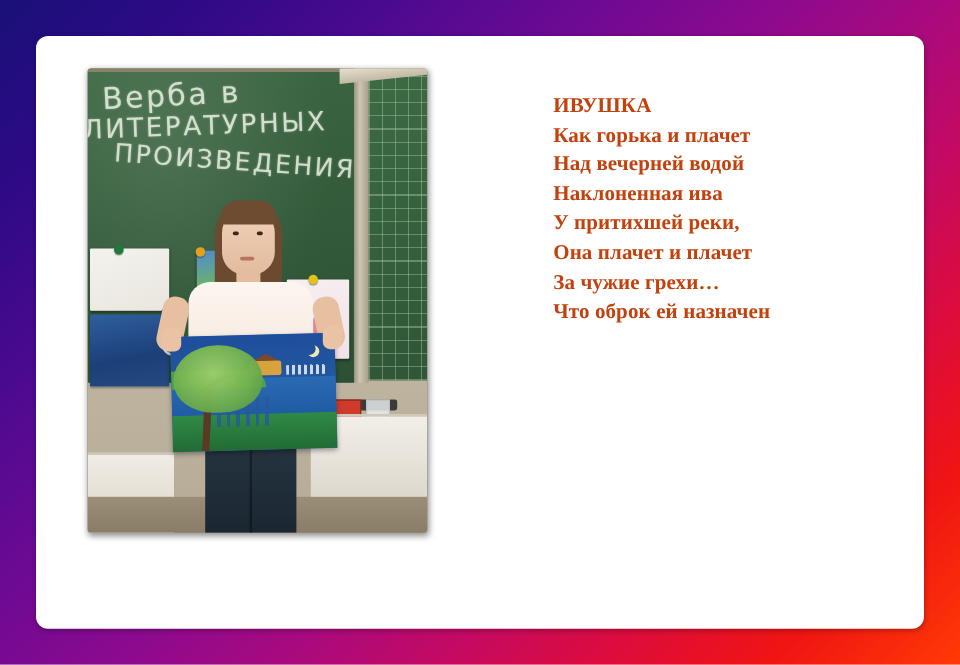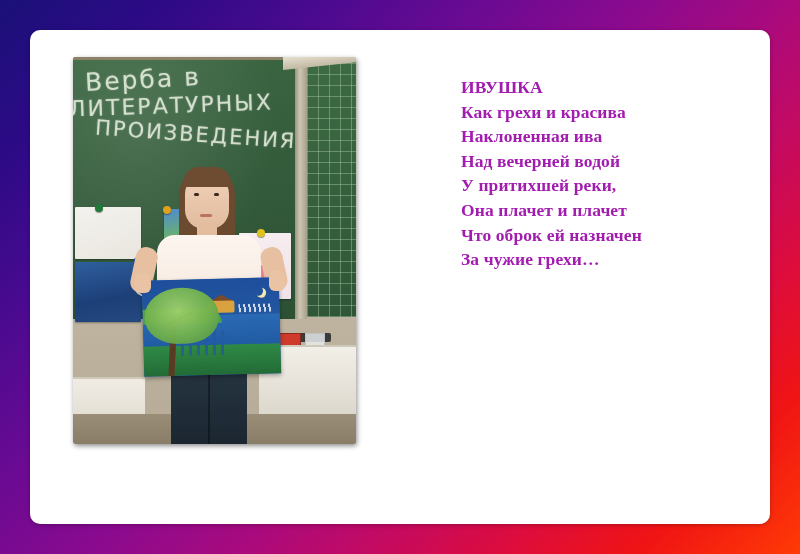--- a/index.html
+++ b/index.html
@@ -300,21 +300,21 @@
     position: absolute; left: 232px; top: 276px; width: 18px; height: 13px;
     background: rgba(230,235,235,0.85); border: 1px solid #bcc3c3;
   }
 
   
   .poem {
     position: absolute;
     left: 431px;
     top: 45px;
     width: 290px;
-    color: #a21caf;
+    color: #c2410c;
     font-family: "Liberation Serif", serif;
     font-weight: bold;
     font-size: 17.5px;
     line-height: 24.6px;
     letter-spacing: 0.1px;
   }
   .poem-line { white-space: nowrap; }
 </style>
 </head>
 <body>
@@ -393,23 +393,23 @@
         </div>
 
         <div class="hand-l"></div>
         <div class="hand-r"></div>
 
       </div>
     </div>
 
     <div class="poem">
       <div class="poem-line">ИВУШКА</div>
-      <div class="poem-line">Как грехи и красива</div>
+      <div class="poem-line">Как горька и плачет</div>
+      <div class="poem-line">Над вечерней водой</div>
       <div class="poem-line">Наклоненная ива</div>
-      <div class="poem-line">Над вечерней водой</div>
       <div class="poem-line">У притихшей реки,</div>
       <div class="poem-line">Она плачет и плачет</div>
+      <div class="poem-line">За чужие грехи…</div>
       <div class="poem-line">Что оброк ей назначен</div>
-      <div class="poem-line">За чужие грехи…</div>
     </div>
 
   </div>
 </div>
 
 </body></html>

